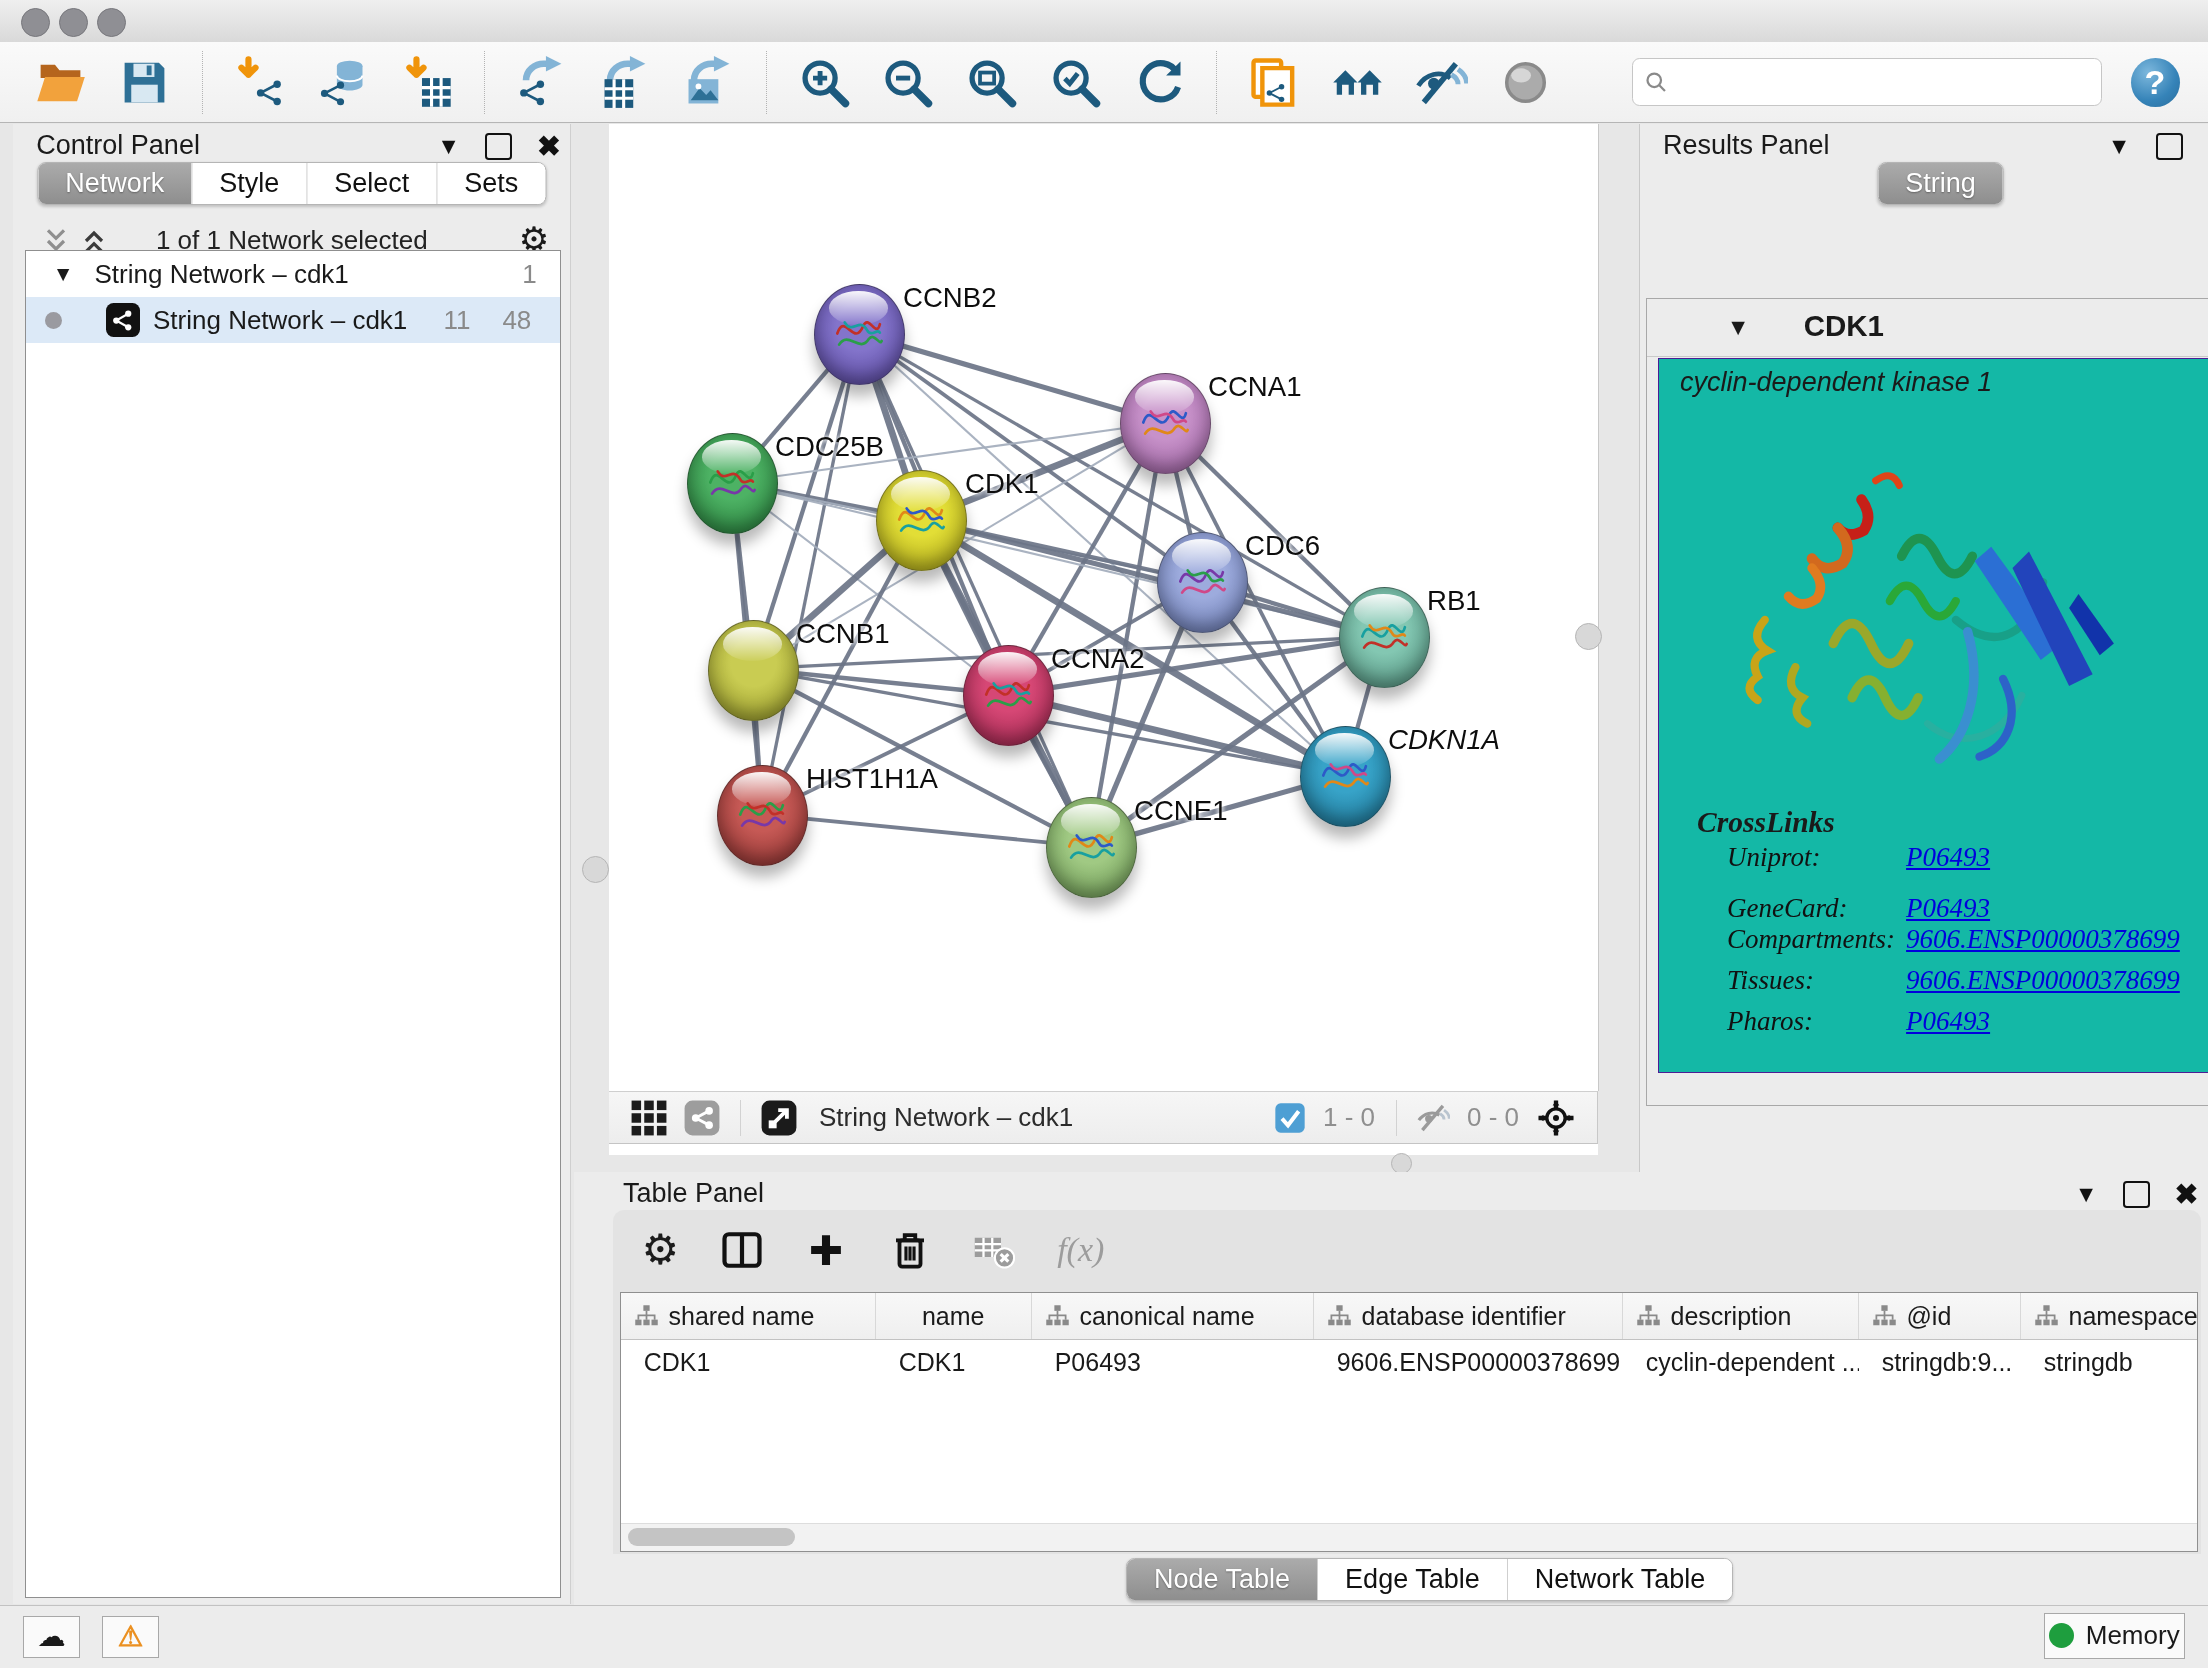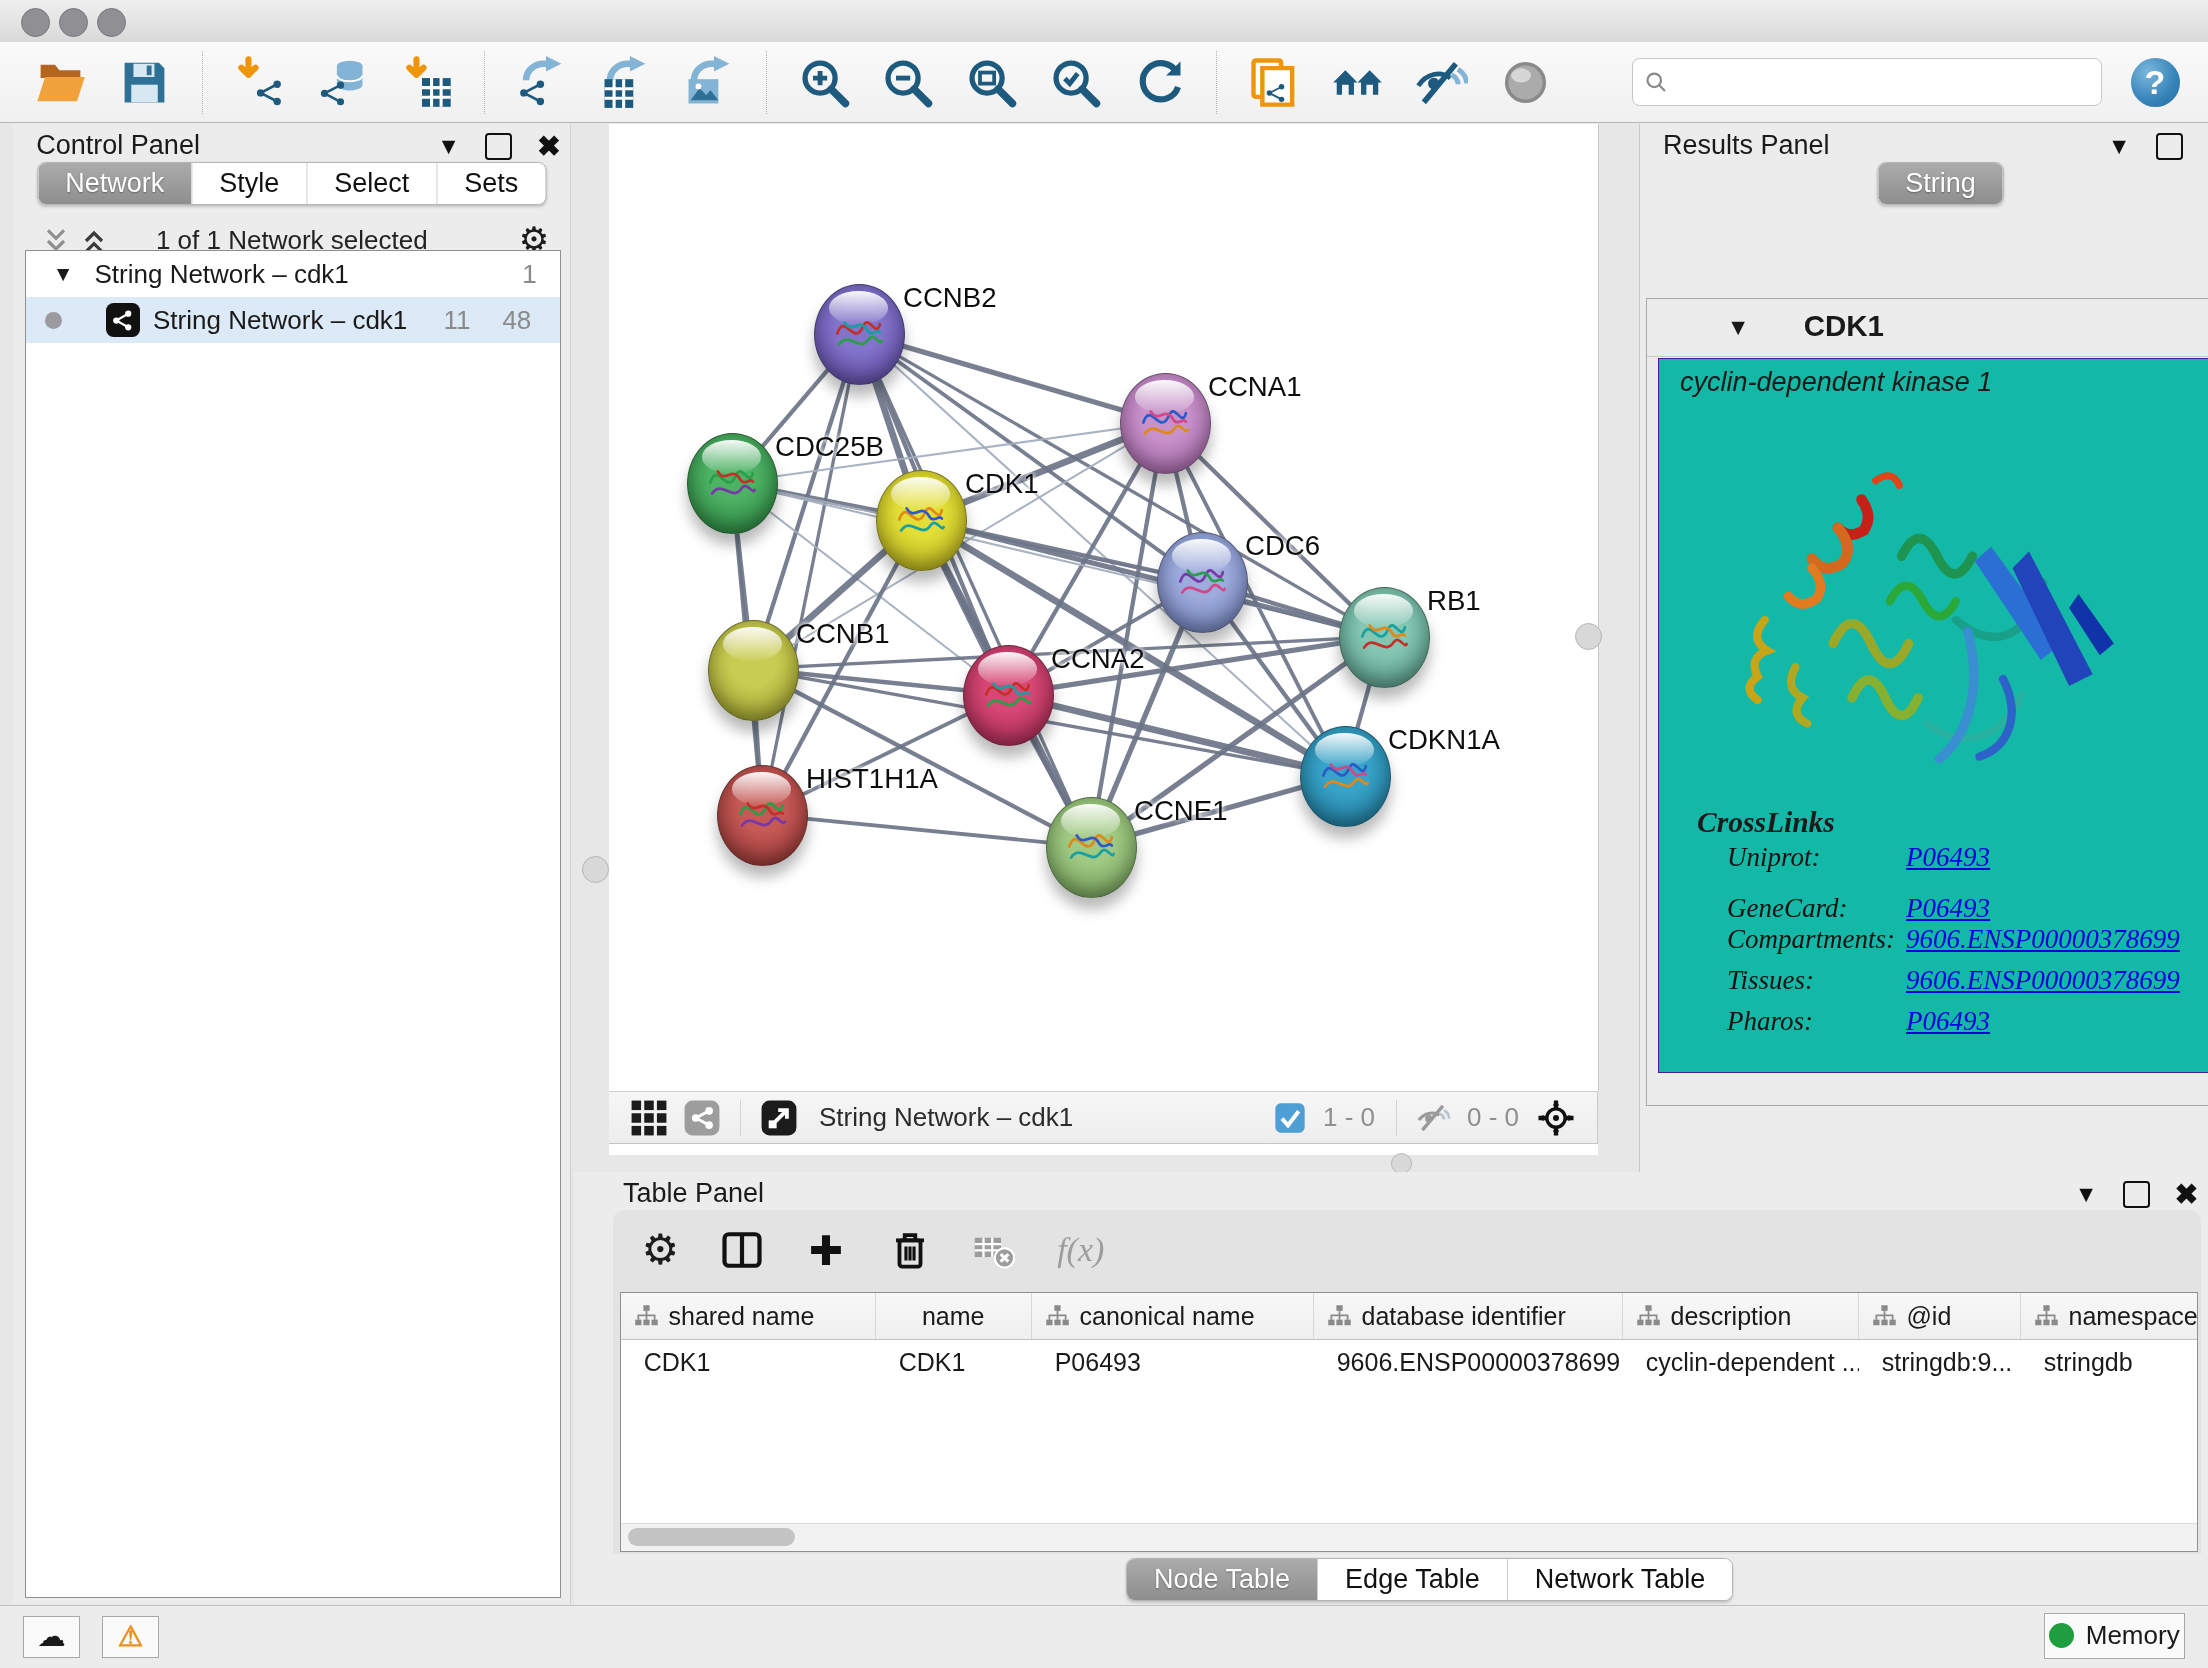--- a/index.html
+++ b/index.html
@@ -452,21 +452,21 @@
       </div>
       <div class="nlabel" style="left: 442px; top: 519px; text-align: center;">CCNA2</div>
       <div class="node" style="left: 691px; top: 602px; background: radial-gradient(85% 80% at 50% 42%, rgb(55, 163, 200) 30%, rgb(23, 102, 132) 96%);">
         <div class="gloss"></div>
         <svg class="squig" viewBox="0 0 68 68">
           <path d="M10 34 C18 10 28 50 38 26 C44 12 52 40 56 24" stroke="#2d5ac8" stroke-width="2.9" fill="none" stroke-linecap="round"></path>
           <path d="M12 46 C22 30 34 56 44 40 C50 32 56 48 58 42" stroke="#e08818" stroke-width="2.9" fill="none" stroke-linecap="round"></path>
           <path d="M18 22 C26 36 34 16 42 30 C47 39 53 28 56 33" stroke="#d04888" stroke-width="2.9" fill="none" stroke-linecap="round"></path>
         </svg>
       </div>
-      <div class="nlabel" style="left: 779px; top: 600px;">CDKN1A</div>
+      <div class="nlabel" style="left: 779px; top: 600px; font-style: italic;">CDKN1A</div>
       <div class="node" style="left: 108px; top: 641px; background: radial-gradient(85% 80% at 50% 42%, rgb(198, 89, 85) 30%, rgb(126, 42, 40) 96%);">
         <div class="gloss"></div>
         <svg class="squig" viewBox="0 0 68 68">
           <path d="M10 34 C18 10 28 50 38 26 C44 12 52 40 56 24" stroke="#2a9e48" stroke-width="2.9" fill="none" stroke-linecap="round"></path>
           <path d="M12 46 C22 30 34 56 44 40 C50 32 56 48 58 42" stroke="#7838a8" stroke-width="2.9" fill="none" stroke-linecap="round"></path>
           <path d="M18 22 C26 36 34 16 42 30 C47 39 53 28 56 33" stroke="#c23028" stroke-width="2.9" fill="none" stroke-linecap="round"></path>
         </svg>
       </div>
       <div class="nlabel" style="left: 197px; top: 639px;">HIST1H1A</div>
       <div class="node" style="left: 437px; top: 673px; background: radial-gradient(85% 80% at 50% 42%, rgb(160, 201, 131) 30%, rgb(95, 138, 72) 96%);">

